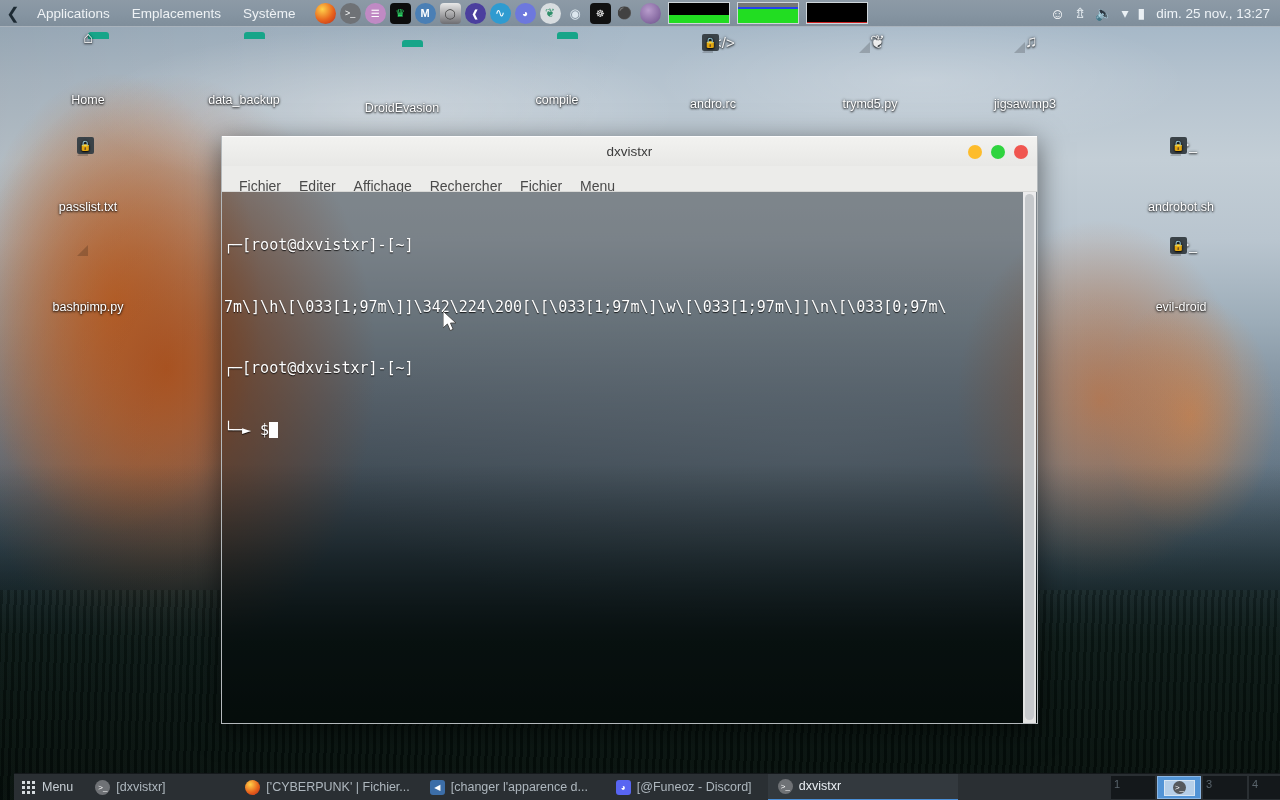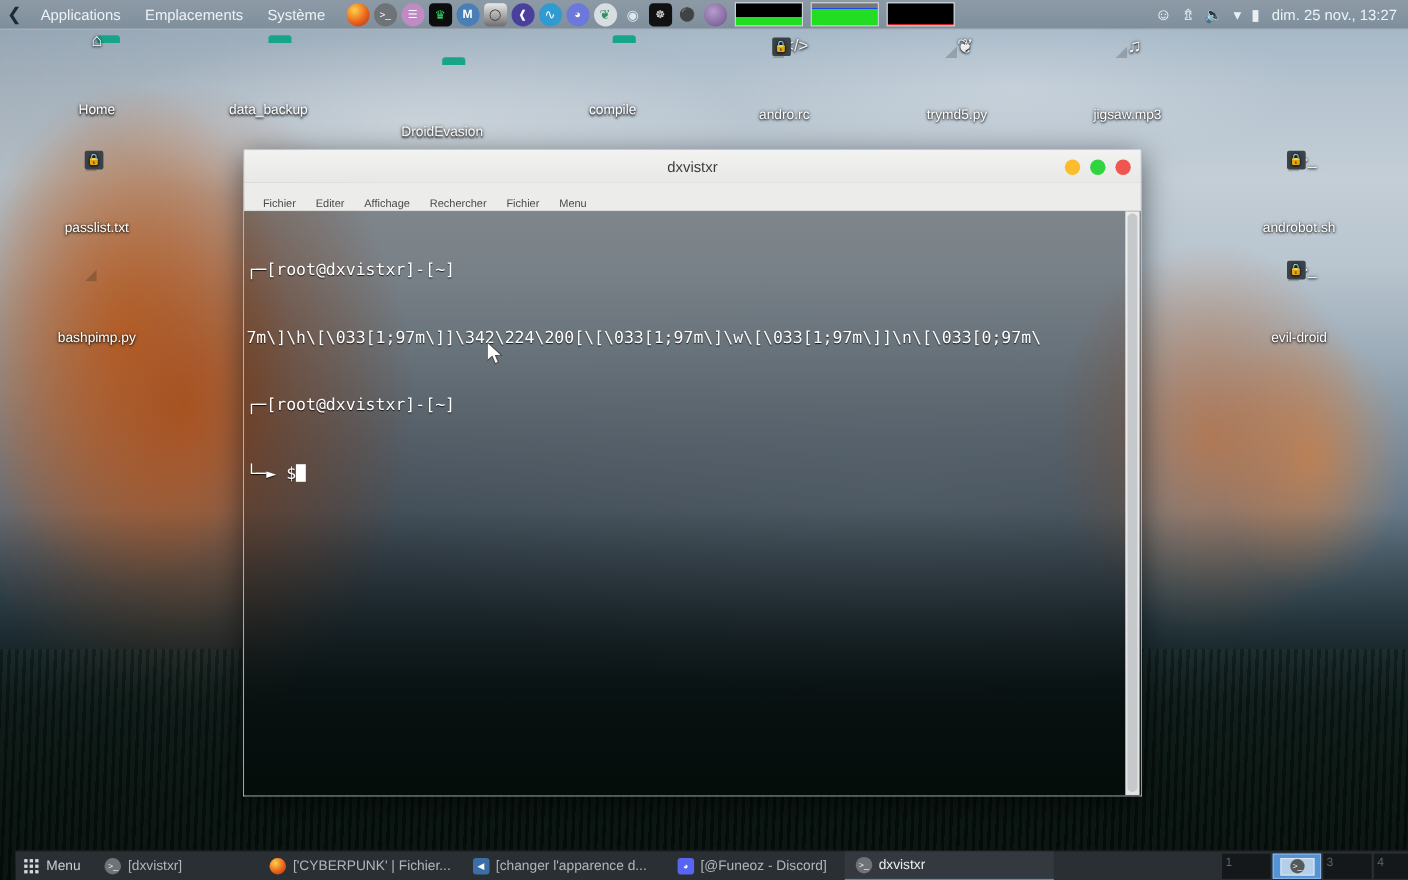--- a/index.html
+++ b/index.html
@@ -155,21 +155,21 @@
            align-items: center; gap: 9px; }
   .wbtn { width: 14px; height: 14px; border-radius: 50%; }
   .wbtn.min { background: #fdbc2c; }
   .wbtn.max { background: #2fd43f; }
   .wbtn.cls { background: #f05650; }
   #menubar {
     height: 26px; background: #ececea; display: flex; align-items: center;
     padding-left: 8px; flex: 0 0 auto;
     border-bottom: 1px solid #d8d8d6;
   }
-  #menubar .mi { font-size: 10px; color: #4a4a4a; padding: 0 9px; line-height: 26px; cursor: default; margin-top: 15px; }
+  #menubar .mi { font-size: 14px; color: #4a4a4a; padding: 0 9px; line-height: 26px; cursor: default; margin-top: 15px; }
   #term-body {
     flex: 1 1 auto; position: relative; overflow: hidden;
     background: rgba(12,18,24,0.38);
   }
   #term-body .bgimg {
     position: absolute; left: -222px; top: -192px; width: 1280px; height: 800px;
     background:
       linear-gradient(to bottom,
         rgba(0,0,0,0) 58%,
         rgba(10,22,18,0.35) 68%,
@@ -300,21 +300,21 @@
     <span class="folder"><span class="home-glyph">⌂</span></span>
   </span>
   <span class="label">Home</span>
 </div>
 
 <div class="dicon" style="left:184px; top:38px;">
   <span class="glyph"><span class="folder"></span></span>
   <span class="label">data_backup</span>
 </div>
 
-<div class="dicon" style="left:342px; top:58px;">
+<div class="dicon" style="left:342px; top:46px;">
   <span class="glyph"><span class="folder"></span></span>
   <span class="label">DroidEvasion</span>
 </div>
 
 <div class="dicon" style="left:497px; top:38px;">
   <span class="glyph"><span class="folder"></span></span>
   <span class="label">compile</span>
 </div>
 
 <div class="dicon" style="left:653px; top:42px;">

